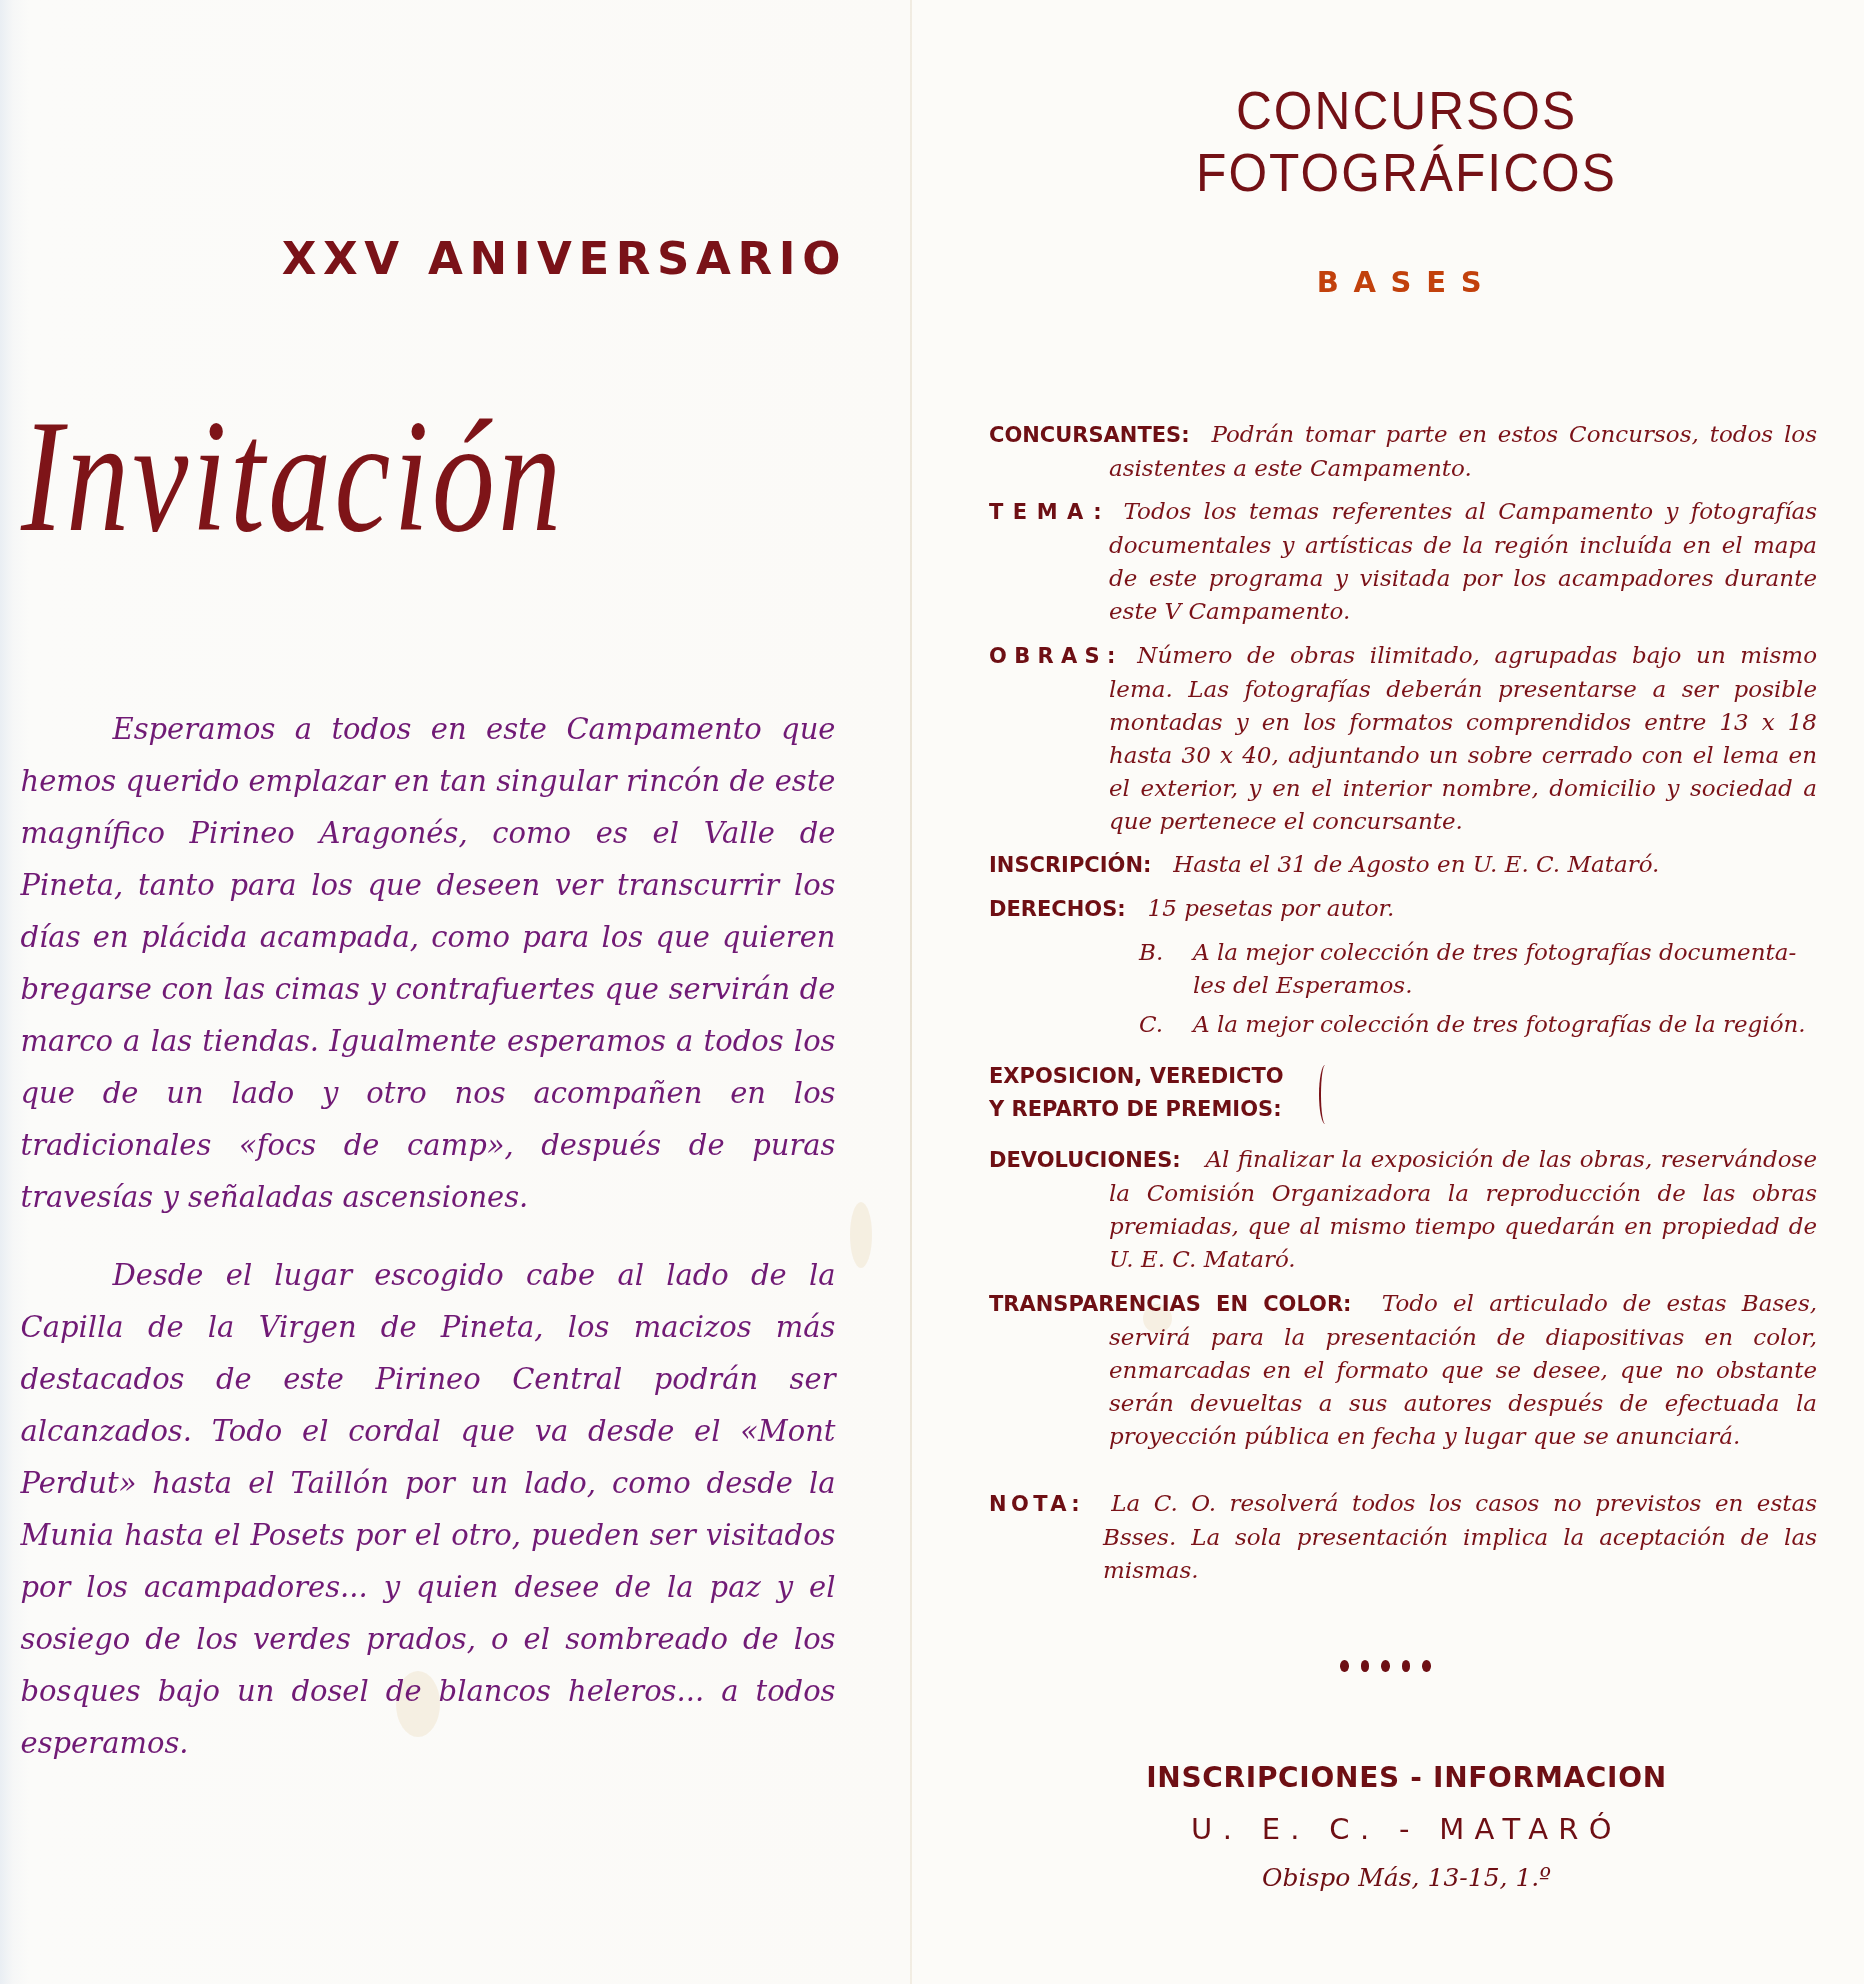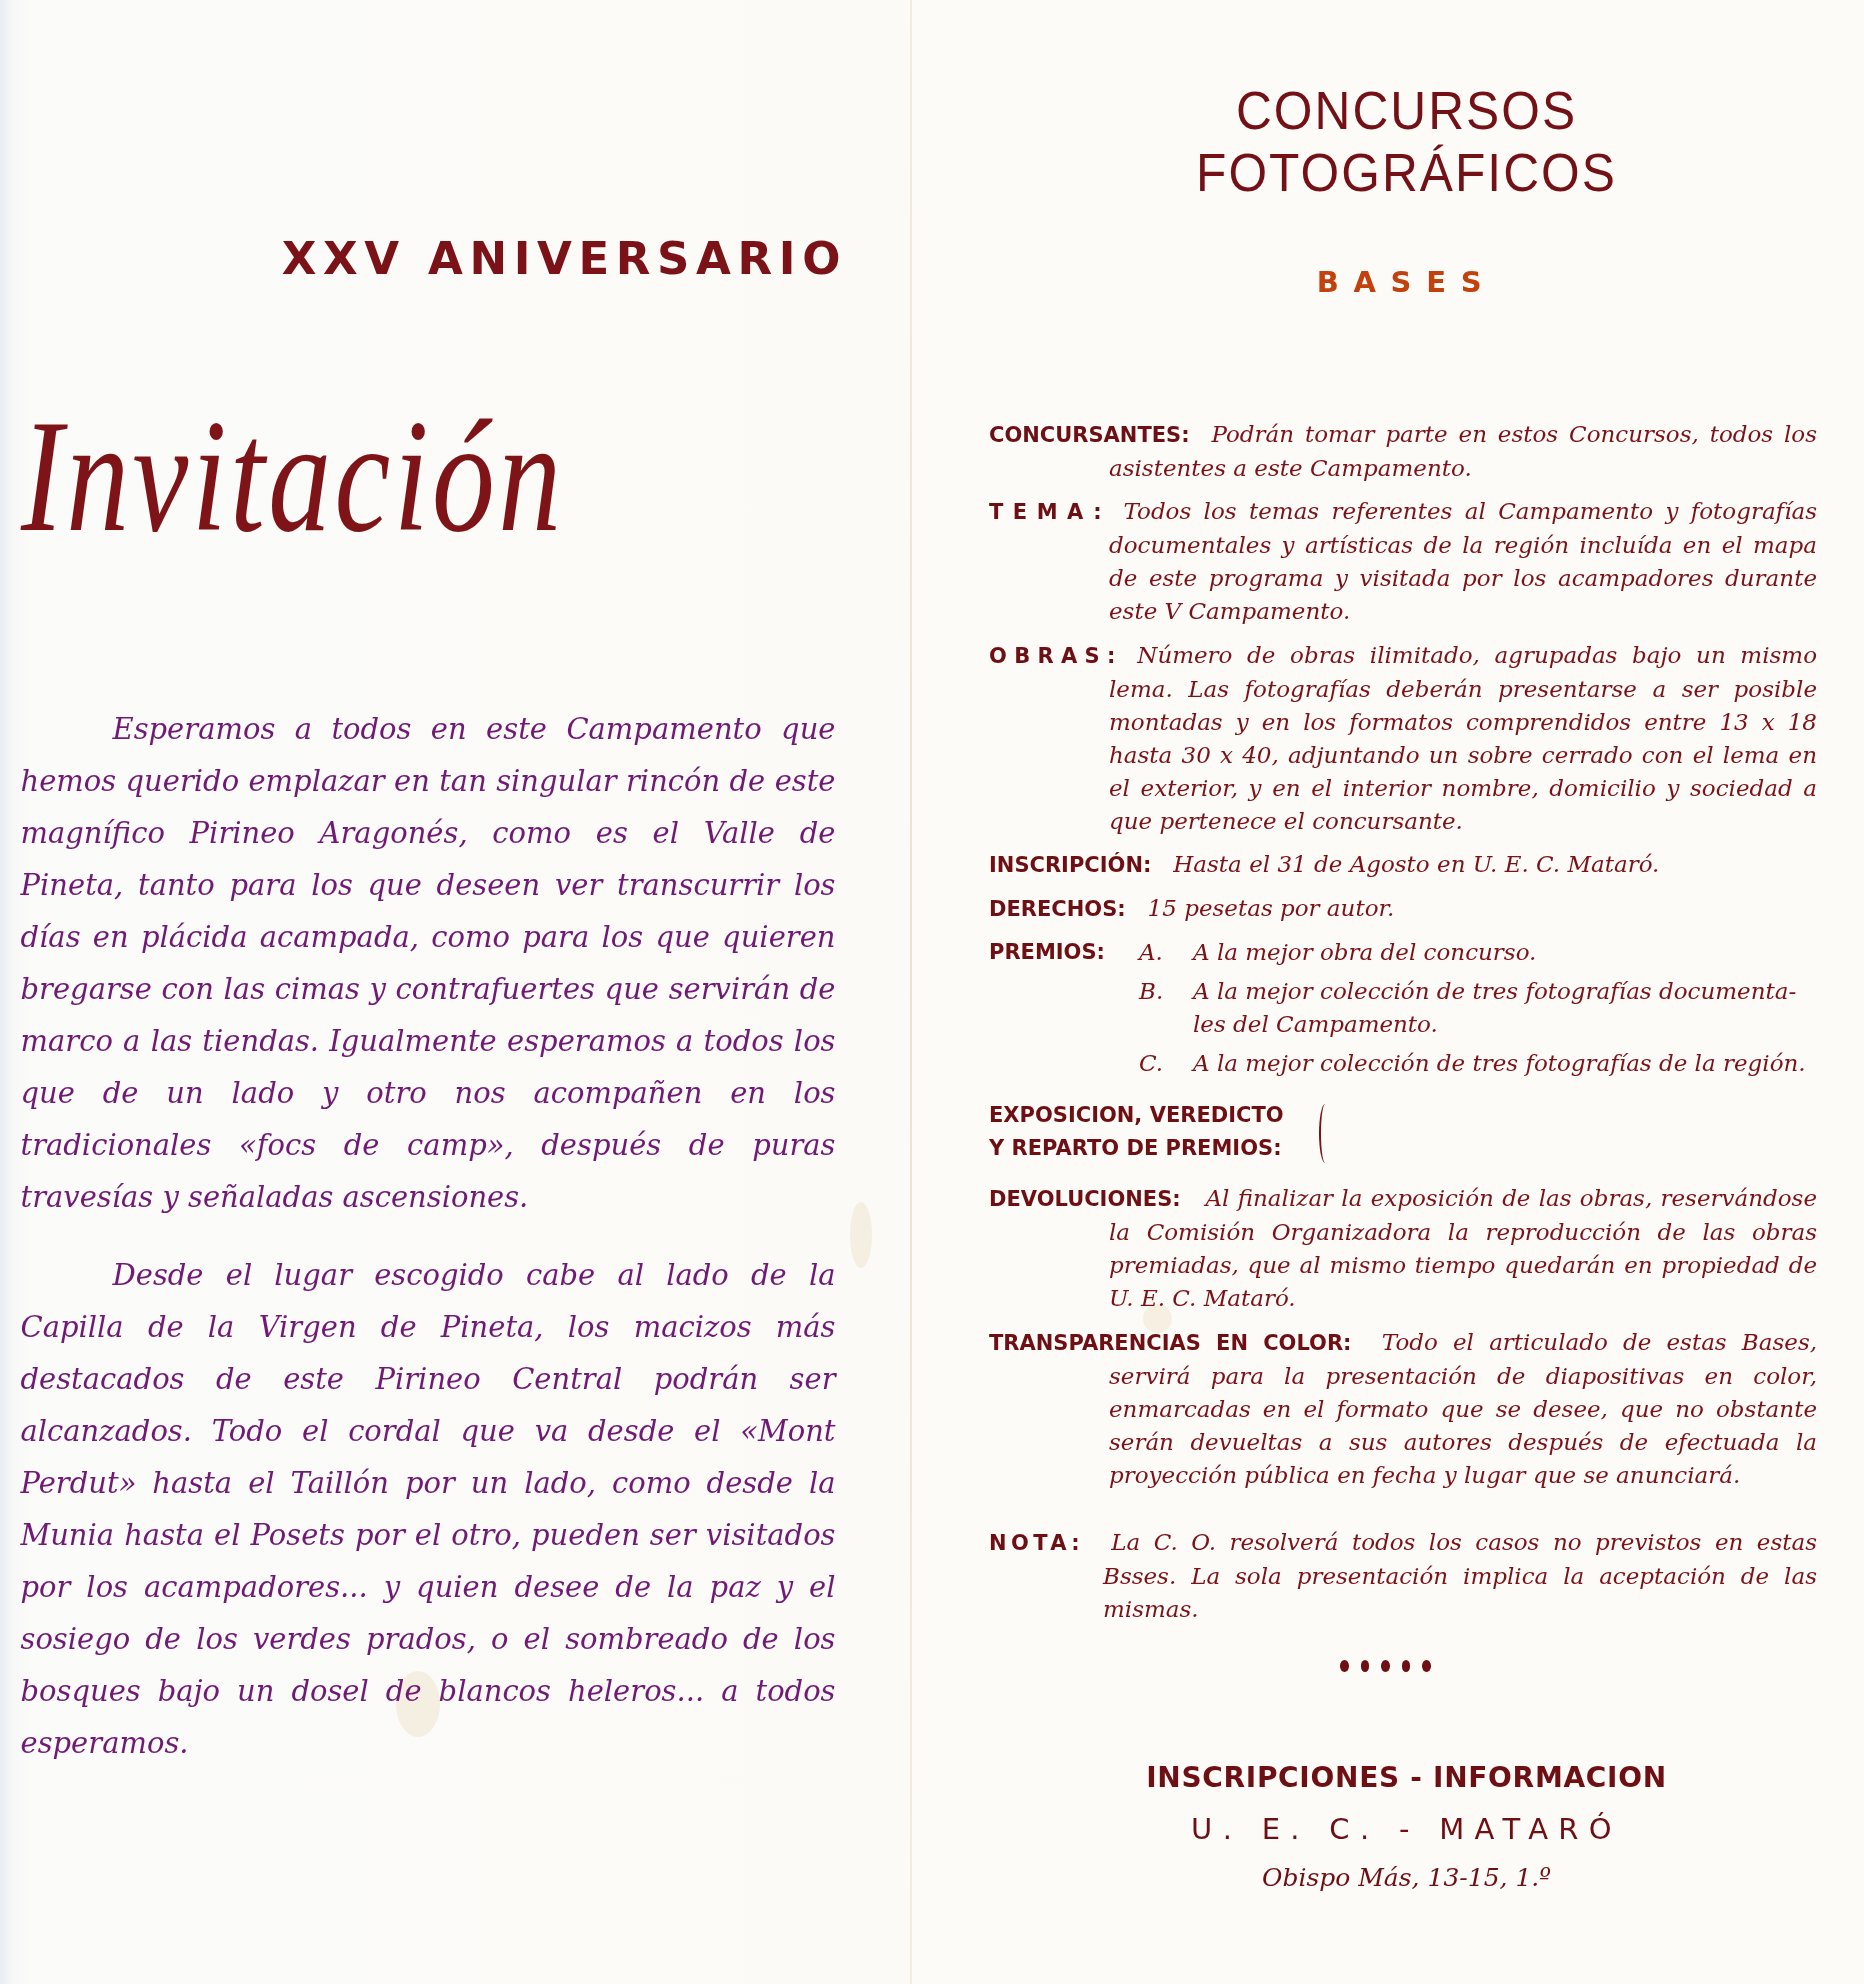--- a/index.html
+++ b/index.html
@@ -135,30 +135,25 @@
   </div>
 
   <div class="rule" style="margin-top:10.3px;">
     <div class="txt serif-it">
       <span class="lbl sans-bold" style="font-style:normal;">DERECHOS:</span>&nbsp;&nbsp;
       <span>15 pesetas por autor.</span>
     </div>
   </div>
 
   <div style="margin-top:10.3px;">
-    <div class="premios-row serif-it">
-      <span class="lbl sans-bold" style="position:absolute;left:0;font-size:21px;font-style:normal;color:#6e0f14;">PREMIOS:</span>
-      <span class="letter">A.</span>
-      <span class="ptxt">A la mejor obra del concurso.</span>
-    </div>
     <div class="premios-row serif-it" style="margin-top:5.9px;">
       <span class="letter">B.</span>
       <span class="ptxt">A la mejor colección de tres fotografías documenta-</span>
     </div>
-    <div class="premios-cont serif-it">les del Campamento.</div>
+    <div class="premios-cont serif-it">les del Esperamos.</div>
     <div class="premios-row serif-it" style="margin-top:5.9px;">
       <span class="letter">C.</span>
       <span class="ptxt">A la mejor colección de tres fotografías de la región.</span>
     </div>
   </div>
 
   <div class="expo" style="margin-top:19px;">
     <div class="lbls sans-bold">
       <div>EXPOSICION, VEREDICTO</div>
       <div>Y REPARTO DE PREMIOS:</div>

